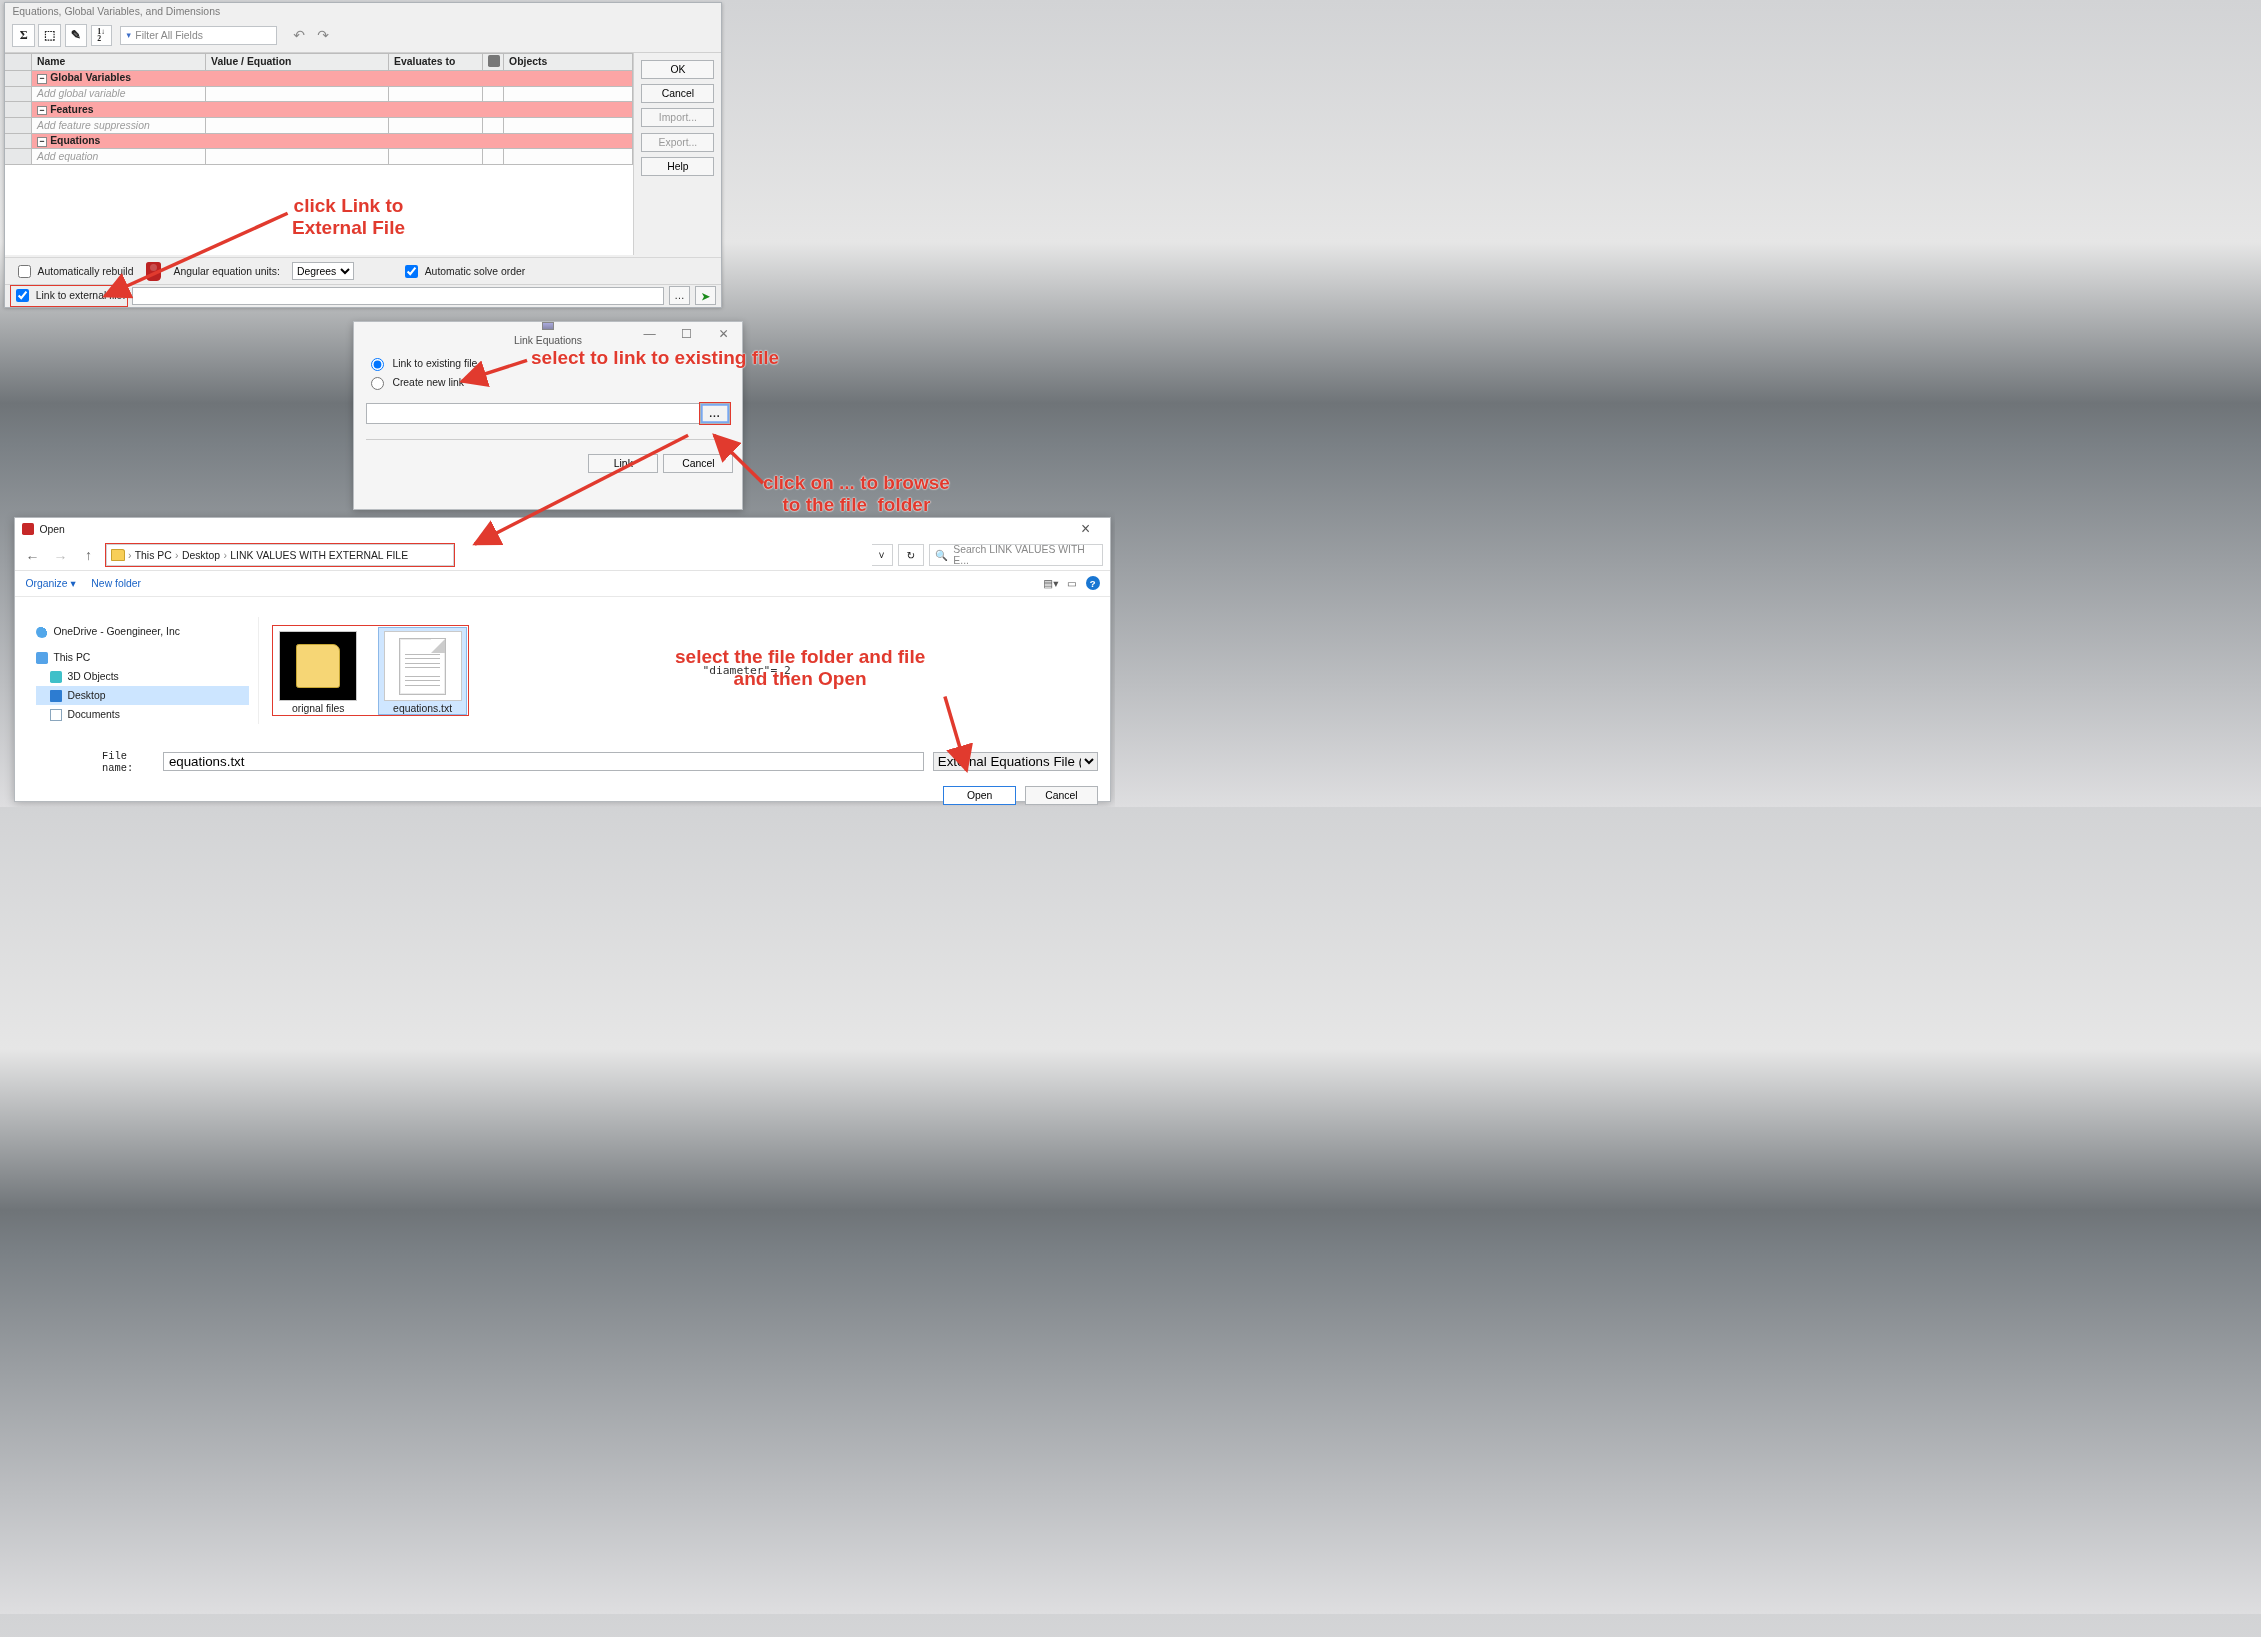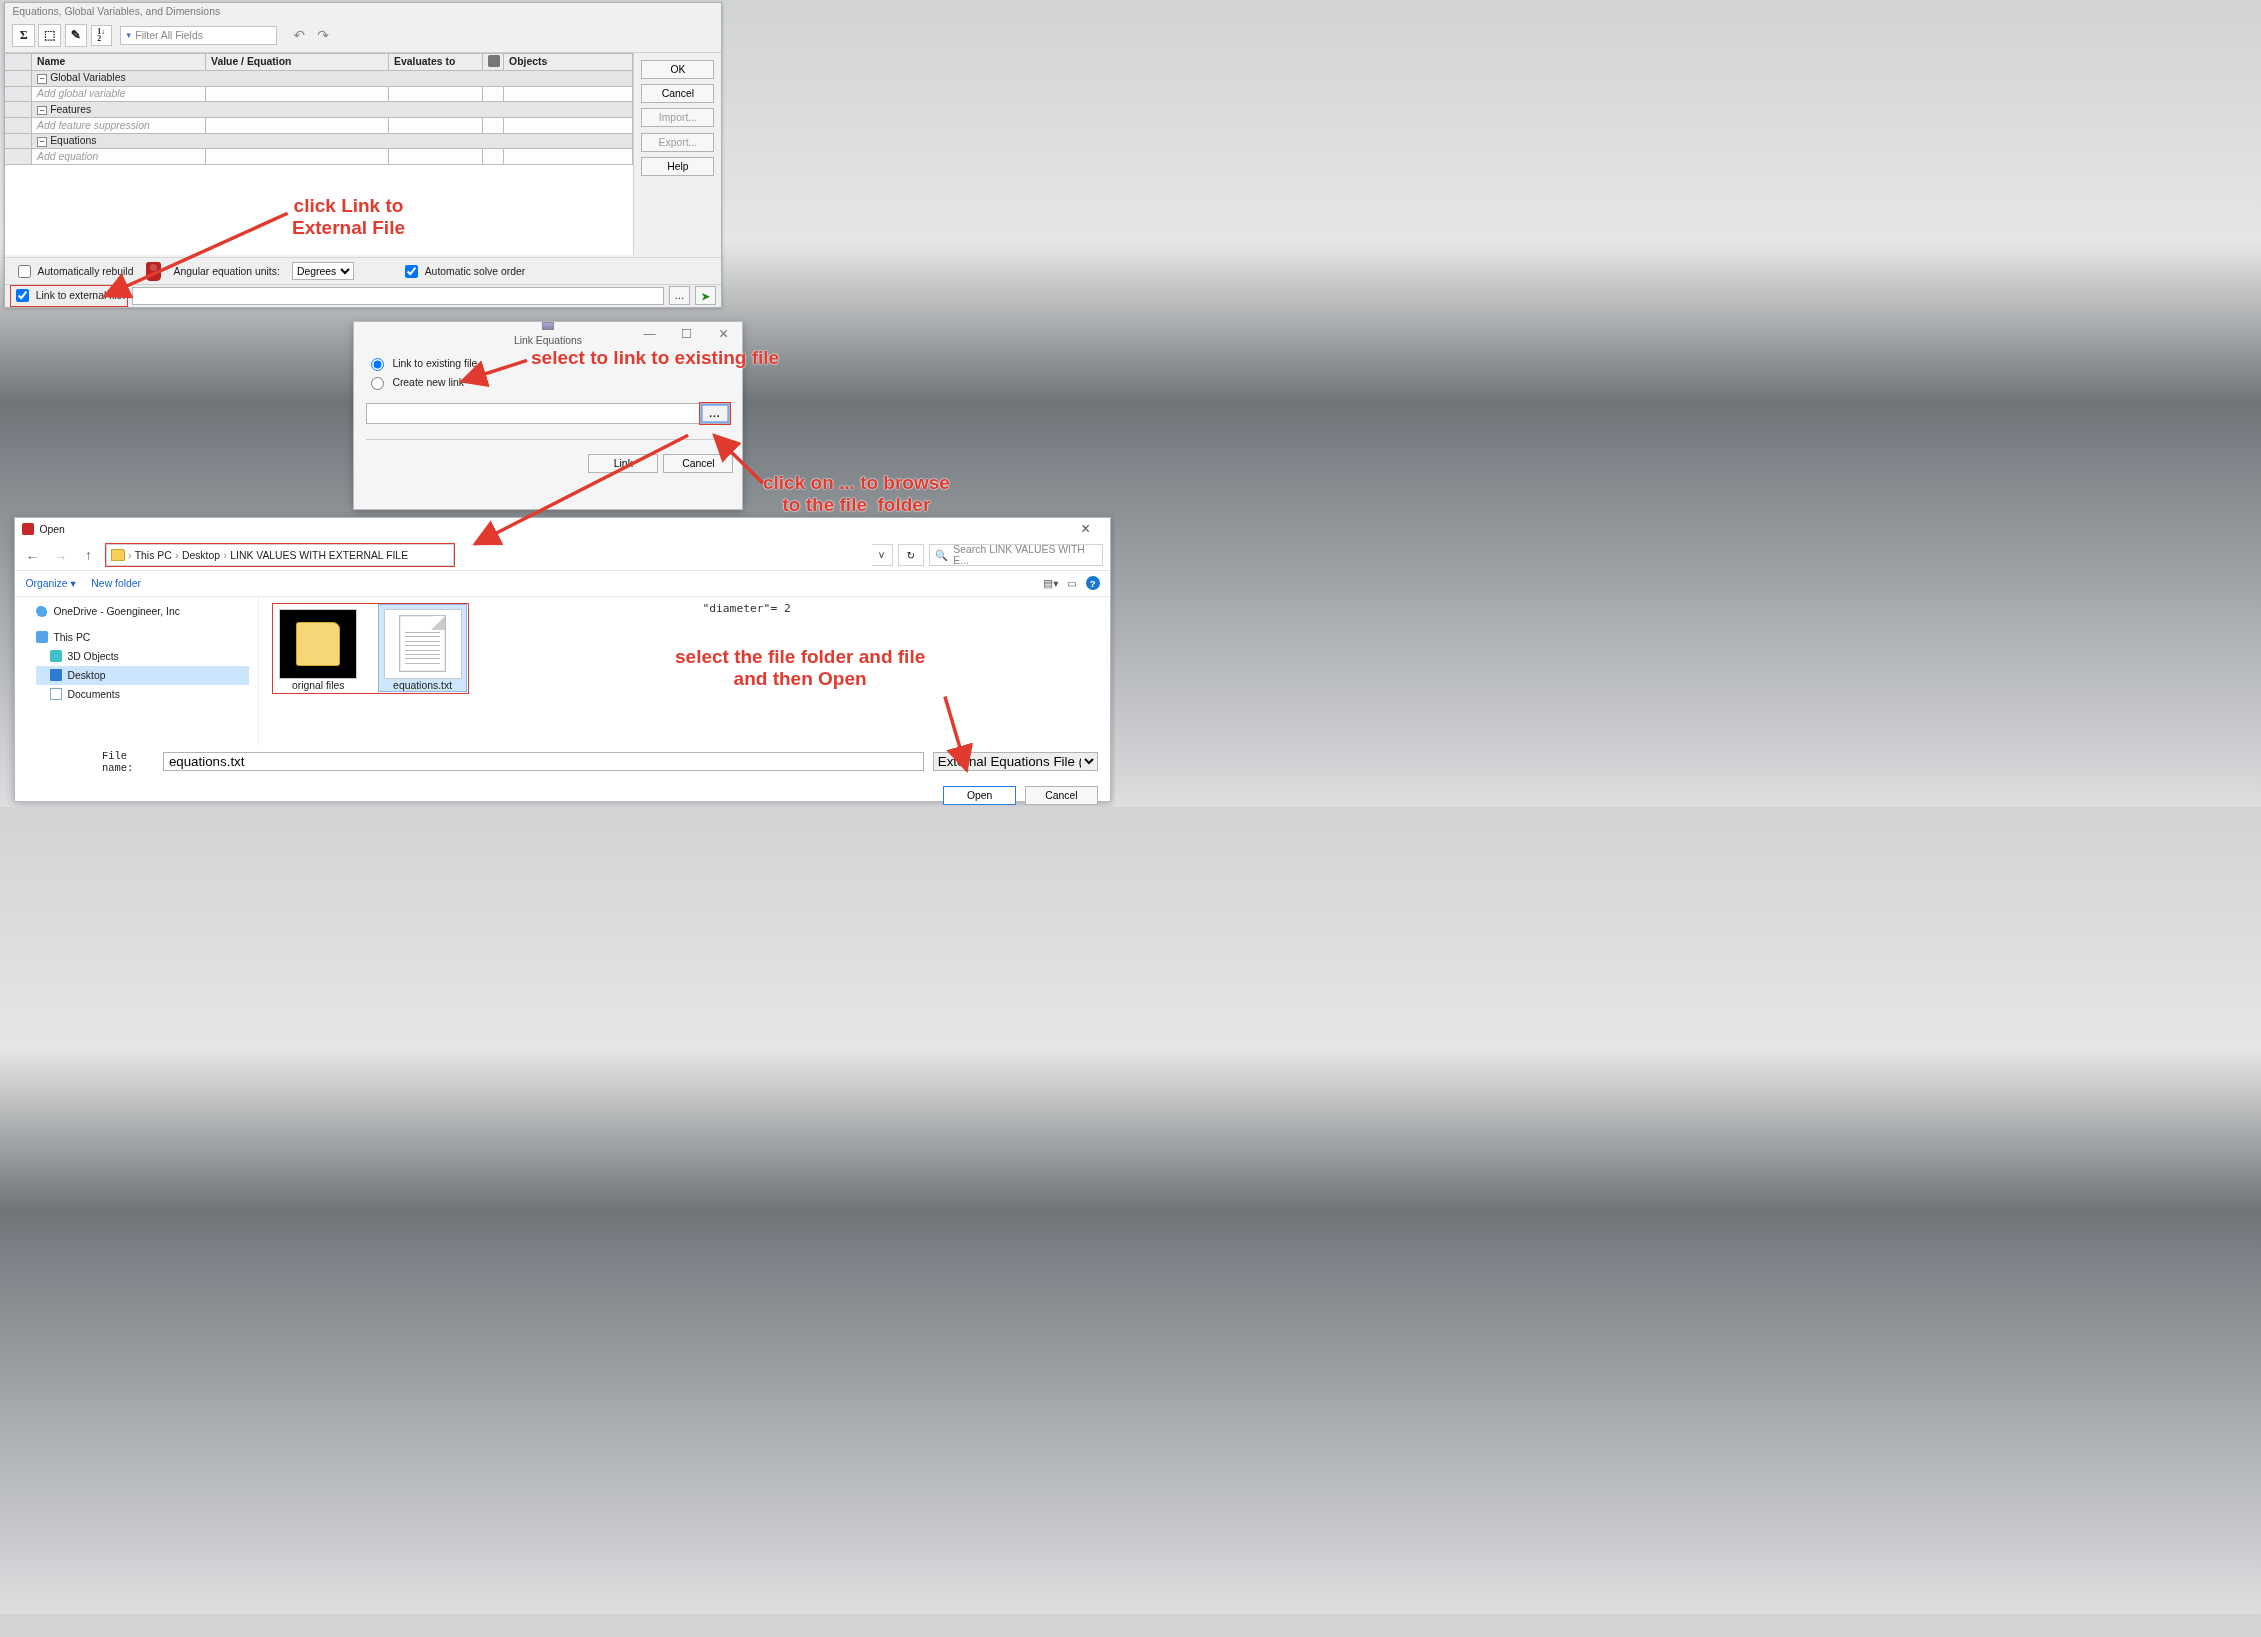--- a/index.html
+++ b/index.html
@@ -17,21 +17,21 @@
   .hist-btns { display:flex; gap:5.2px; margin-left:8.7px; }
   .hist { width:19px; height:19px; color:#888; font-size:14px; display:flex; align-items:center; justify-content:center; cursor:pointer;}
 
   .eq-body { display:flex; height:202px; }
   .eq-table-wrap { flex:1; background:#fff; border-right:0.9px solid #d0d0d0; overflow:hidden; }
   table.eq { border-collapse:collapse; width:100%; table-layout:fixed; }
   table.eq th, table.eq td { border:0.9px solid #bcbcbc; padding:0.9px 5.2px; height:15.7px; font-size:10.4px; background:#fdfdfd; }
   table.eq th { background:#eceded; font-weight:bold; text-align:left; }
   table.eq th.handle, table.eq td.handle { width:26px; background:#e7e8e9; border-left:none;}
   .collapse-icon { display:inline-block; width:9.6px; height:9.6px; border:0.9px solid #888; line-height:7.8px; text-align:center; font-size:8.7px; margin-right:3.5px; background:#fff;}
-  .section td.sect-label { font-weight:normal; background:#e5e5e5;margin-left:34px;}
+  .section td.sect-label { font-weight:bold; background:#fca5a5;margin-left:34px;}
   .placeholder { color:#9c9c9c; font-style:italic; }
   .status-icon { display:inline-block; width:12.2px; height:12.2px; background:#777; border-radius:1.7px; }
 
   .eq-side { width:87px; padding:7px; display:flex; flex-direction:column; gap:5.2px; }
   .win-btn { height:19px; border:0.9px solid #b0b4b8; background:#f7f7f7; font-size:10.4px; cursor:pointer; }
   .win-btn.disabled { color:#9a9a9a; }
 
   .eq-lower { position:absolute; left:0; right:0; bottom:22.6px; padding:3.5px 8.7px; display:flex; align-items:center; gap:12.2px; border-top:0.9px solid #d7d7d7; background:#efefef;}
   .eq-lower label { display:flex; align-items:center; gap:3.5px; }
   .alarm { width:15.7px; height:19px; background:#b22; border-radius:2.6px 2.6px 4.4px 4.4px; position:relative; }
@@ -72,21 +72,21 @@
   .addr-spacer{flex:1;}
   .addr-tail { display:flex; align-items:center; gap:5.2px; }
   .addr-drop { width:21px; height:22.6px; border:0.9px solid #d0d2d4; border-left:none; display:flex; align-items:center; justify-content:center; }
   .refresh-btn { width:26px; height:22.6px; border:0.9px solid #d0d2d4; display:flex; align-items:center; justify-content:center;}
   .search-box { width:174px; height:22.6px; border:0.9px solid #d0d2d4; display:flex; align-items:center; padding:0 5.2px; color:#888; gap:5.2px;}
   .open-toolbar { height:26px; display:flex; align-items:center; padding:0 10.4px; gap:15.7px; border-bottom:0.9px solid #e8e8e8;}
   .open-toolbar .link { color:#1a63c6; cursor:pointer;}
   .open-toolbar .right { margin-left:auto; display:flex; gap:8.7px; align-items:center; color:#555;}
   .open-toolbar .help{ width:14px;height:14px;border-radius:50%;background:#1976d2;color:#fff;display:flex;align-items:center;justify-content:center;font-size:9.6px;font-weight:bold;}
 
-  .open-body { display:flex; height:148px; }
+  .open-body { display:flex; height:148px;align-items:center; }
   .open-tree { width:244px; border-right:0.9px solid #eee; padding:5.2px 8.7px 0 21px; overflow:hidden;}
   .tree-item { display:flex; align-items:center; gap:5.2px; height:19px; cursor:pointer; }
   .tree-item.selected { background:#cce5ff; }
   .ico { width:12.2px;height:12.2px; display:inline-block;}
   .ico.cloud{background:radial-gradient(circle at 40% 60%, #52a7ea 60%, transparent 61%);border-radius:50%;}
   .ico.pc{background:#55a3e8;border-radius:1.7px;}
   .ico.cube{background:#3fc0c9;border-radius:1.7px;}
   .ico.desk{background:#2d7cd1;border-radius:0.9px;}
   .ico.doc{background:#fff;border:0.9px solid #8aa6bd;}
 

